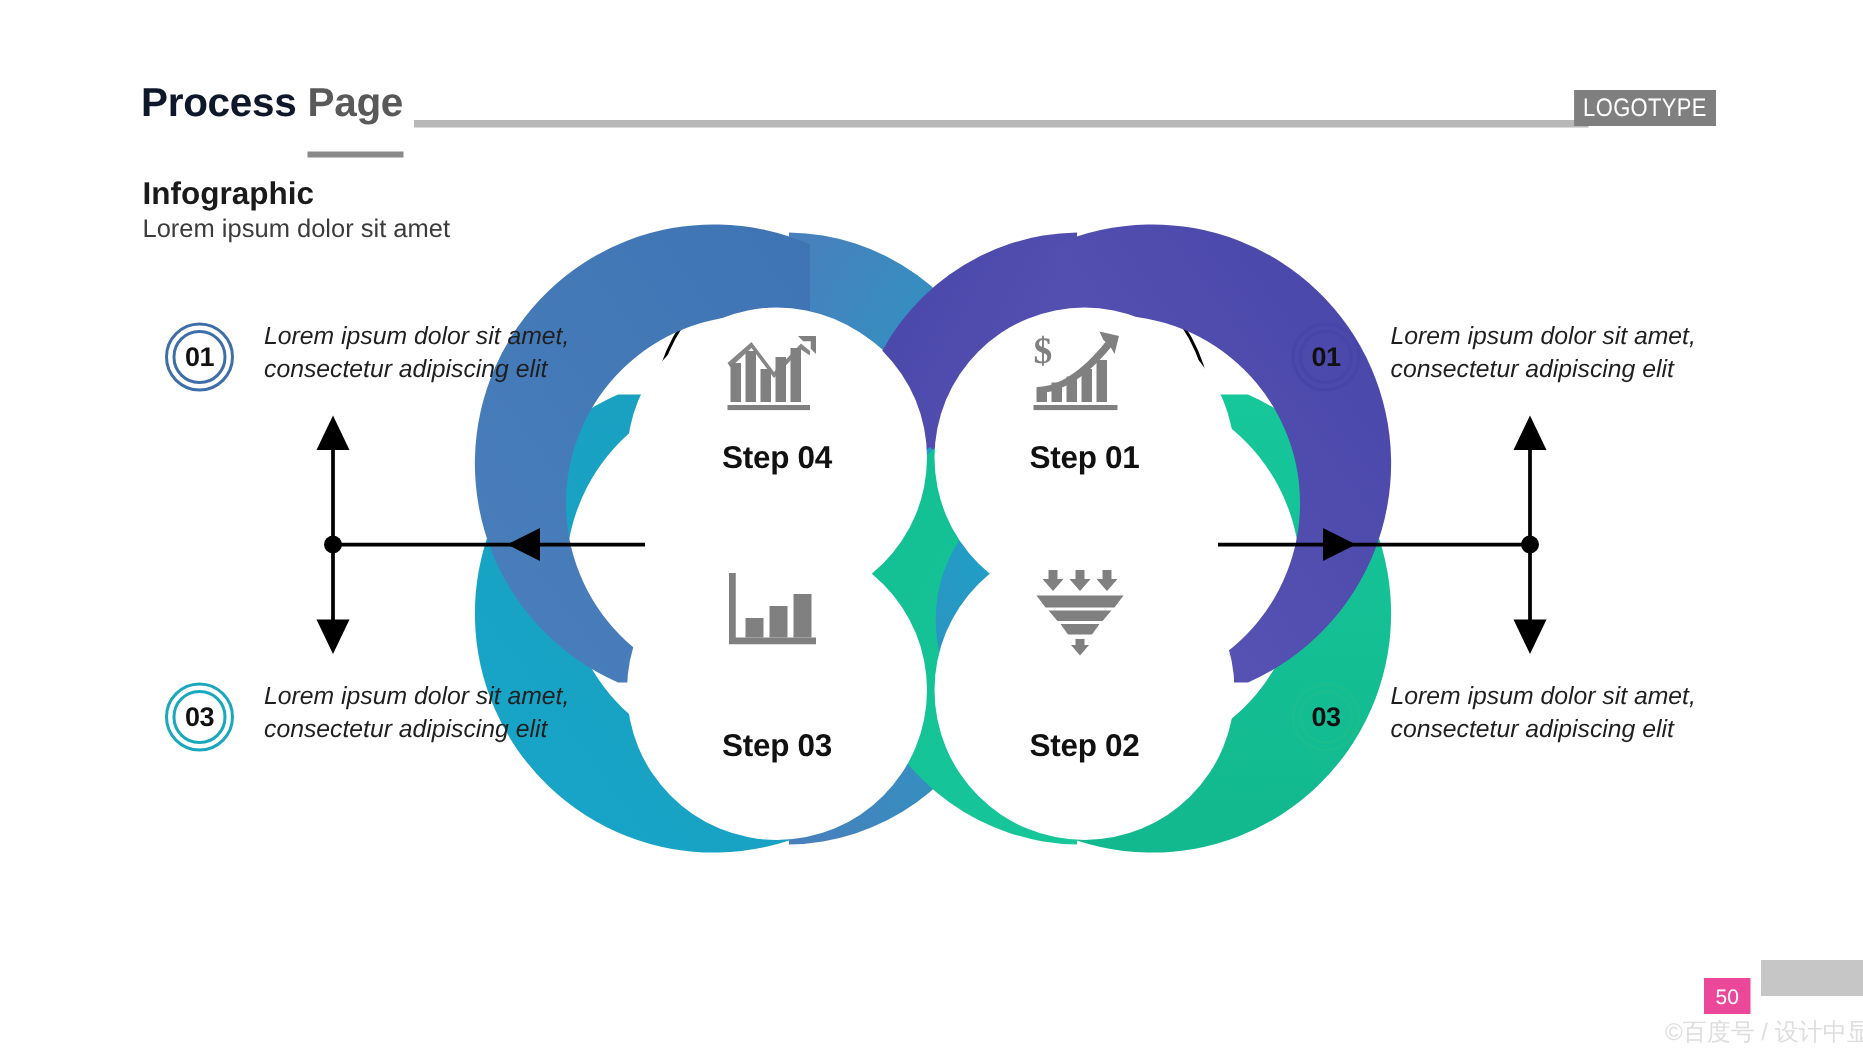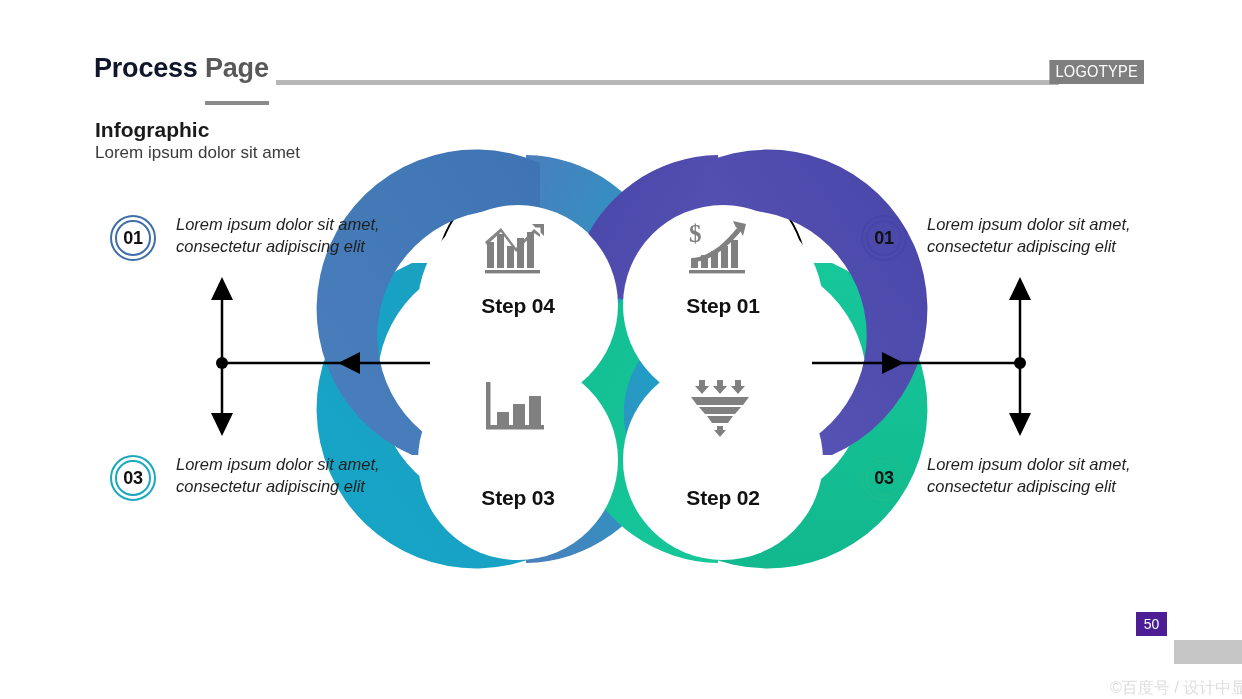--- a/index.html
+++ b/index.html
@@ -137,23 +137,23 @@
   }
   .step-icon {
     position: absolute;
     width: 72px; height: 60px;
   }
   .step-icon svg { display: block; }
 
   
   #page-number {
     position: absolute;
-    left: 1136px; top: 612px;
+    left: 1136px; top: 652px;
     width: 31px; height: 24px;
-    background: #4c1d95;
+    background: #ec4899;
     color: #ffffff;
     font-size: 14px;
     display: flex;
     align-items: center;
     justify-content: center;
   }
   #footer-bar {
     position: absolute;
     left: 1174px; top: 640px;
     width: 68px; height: 24px;

